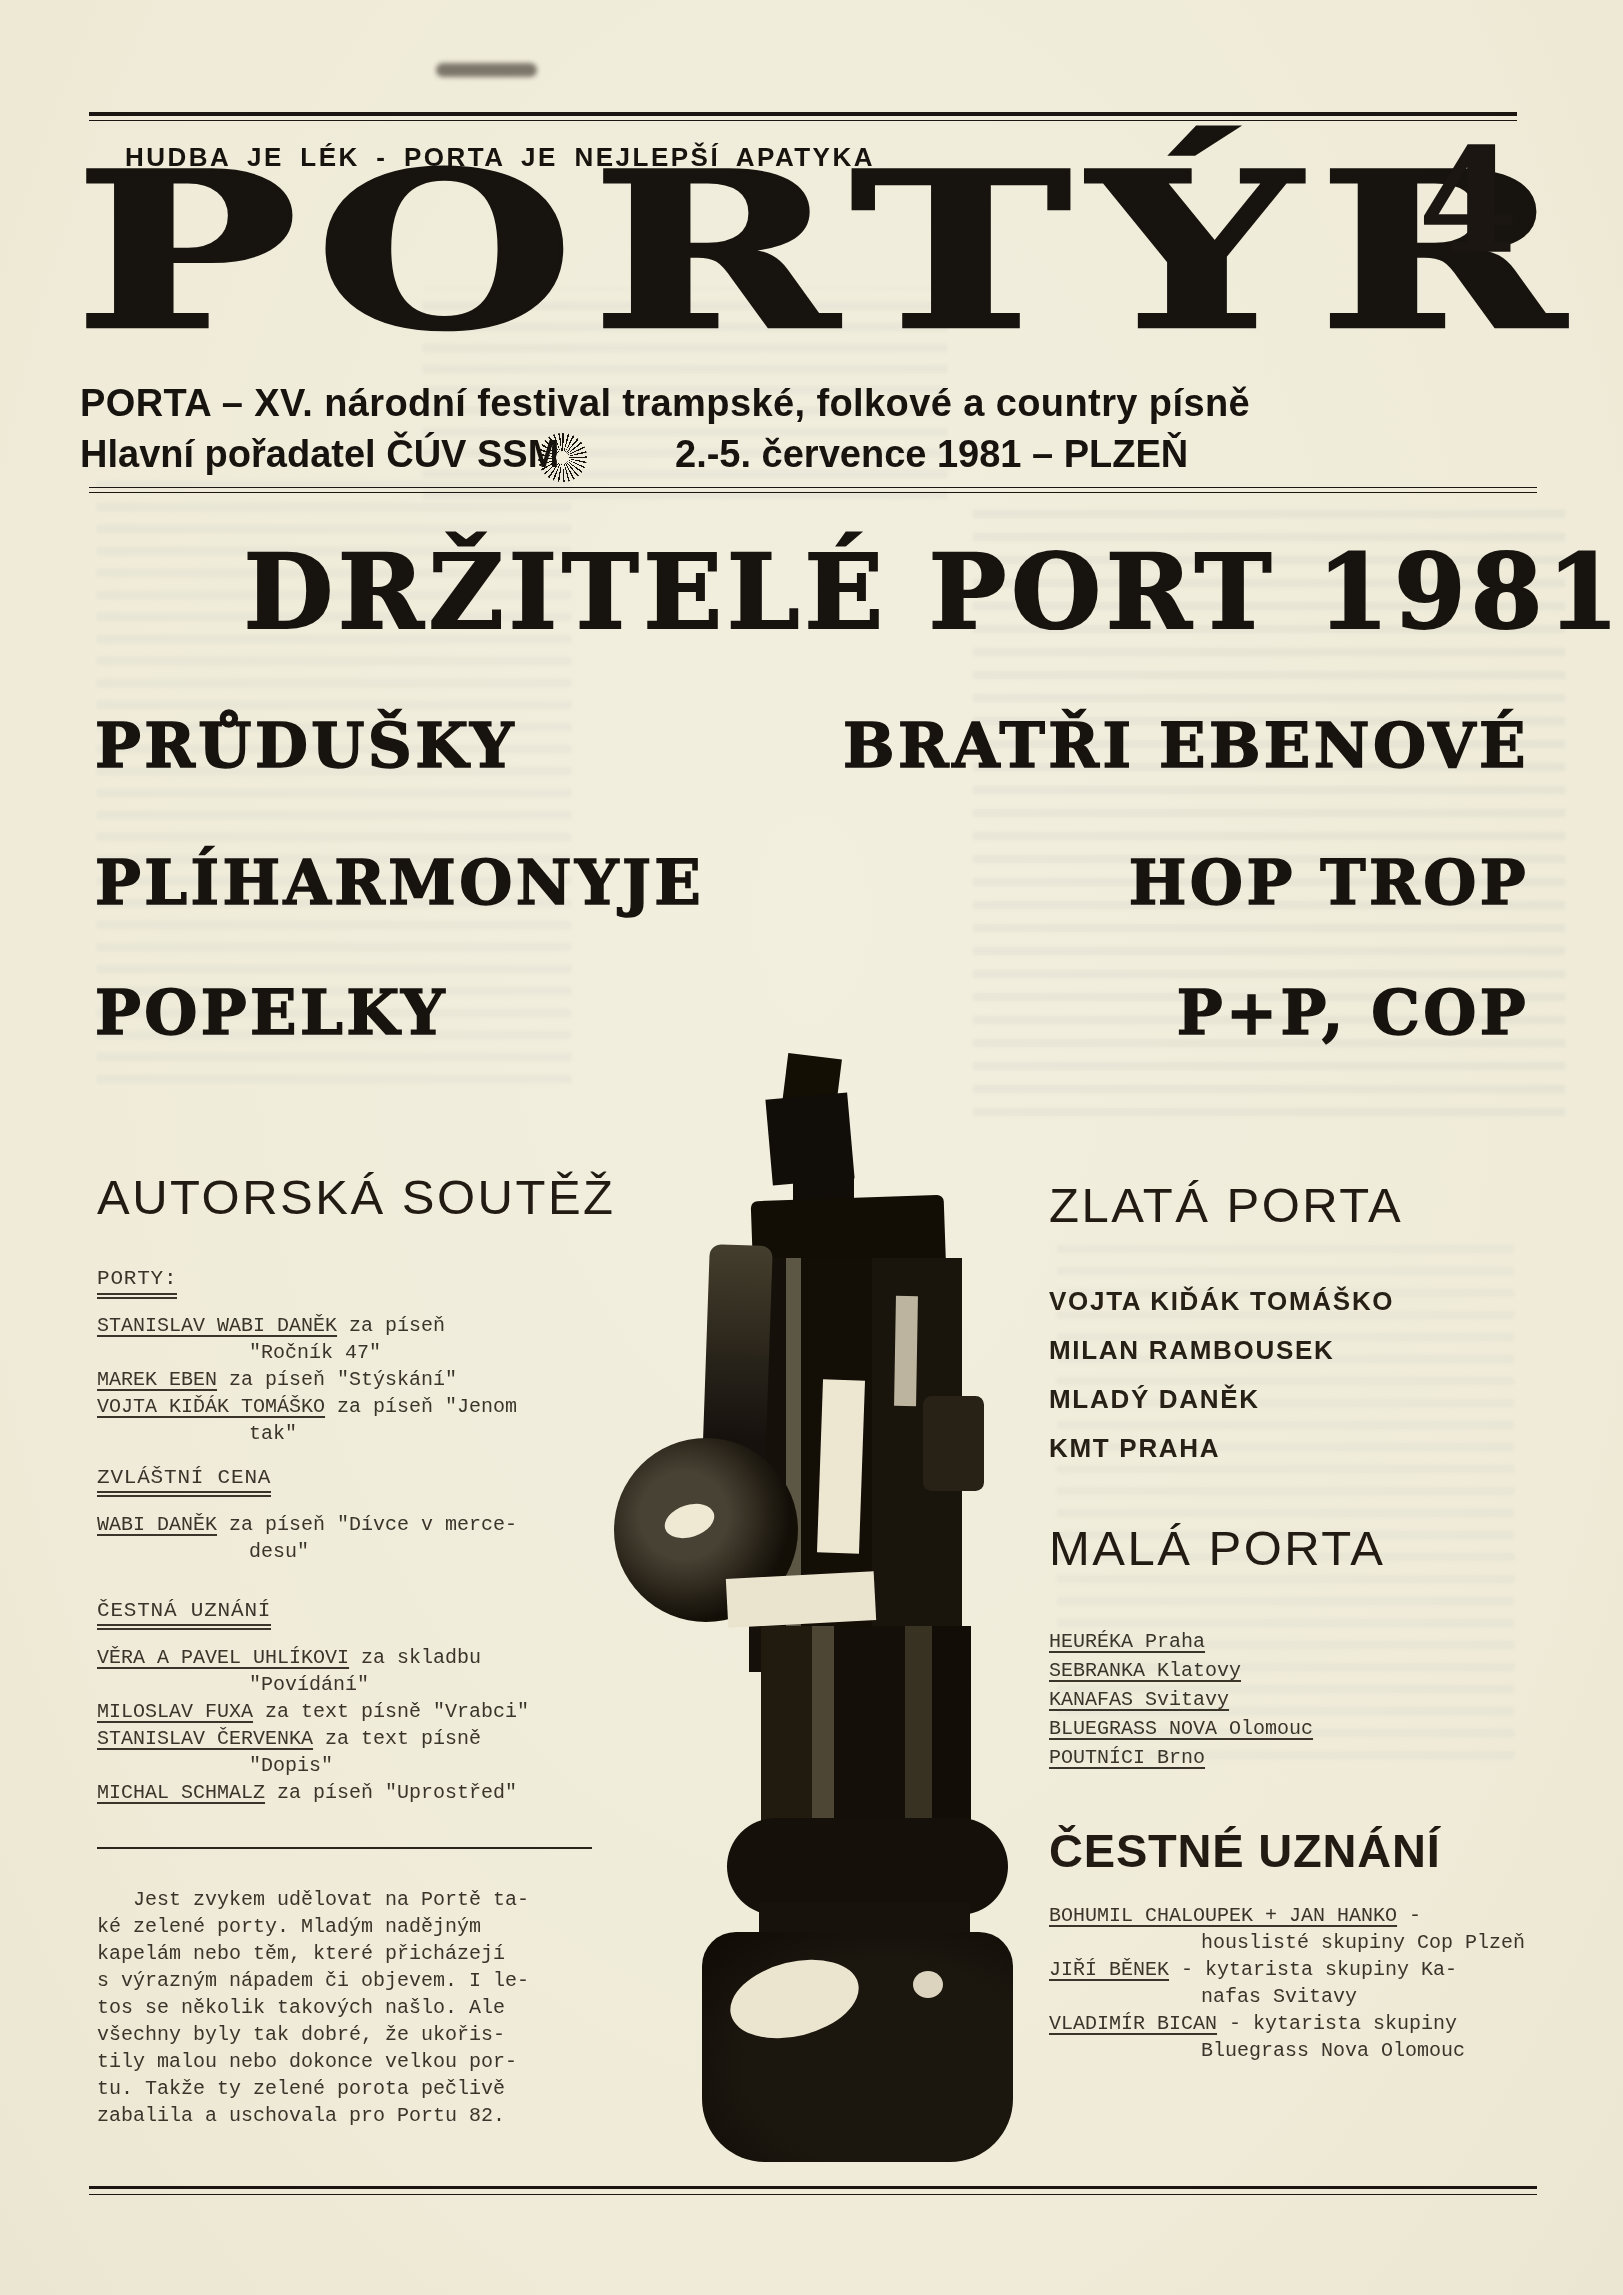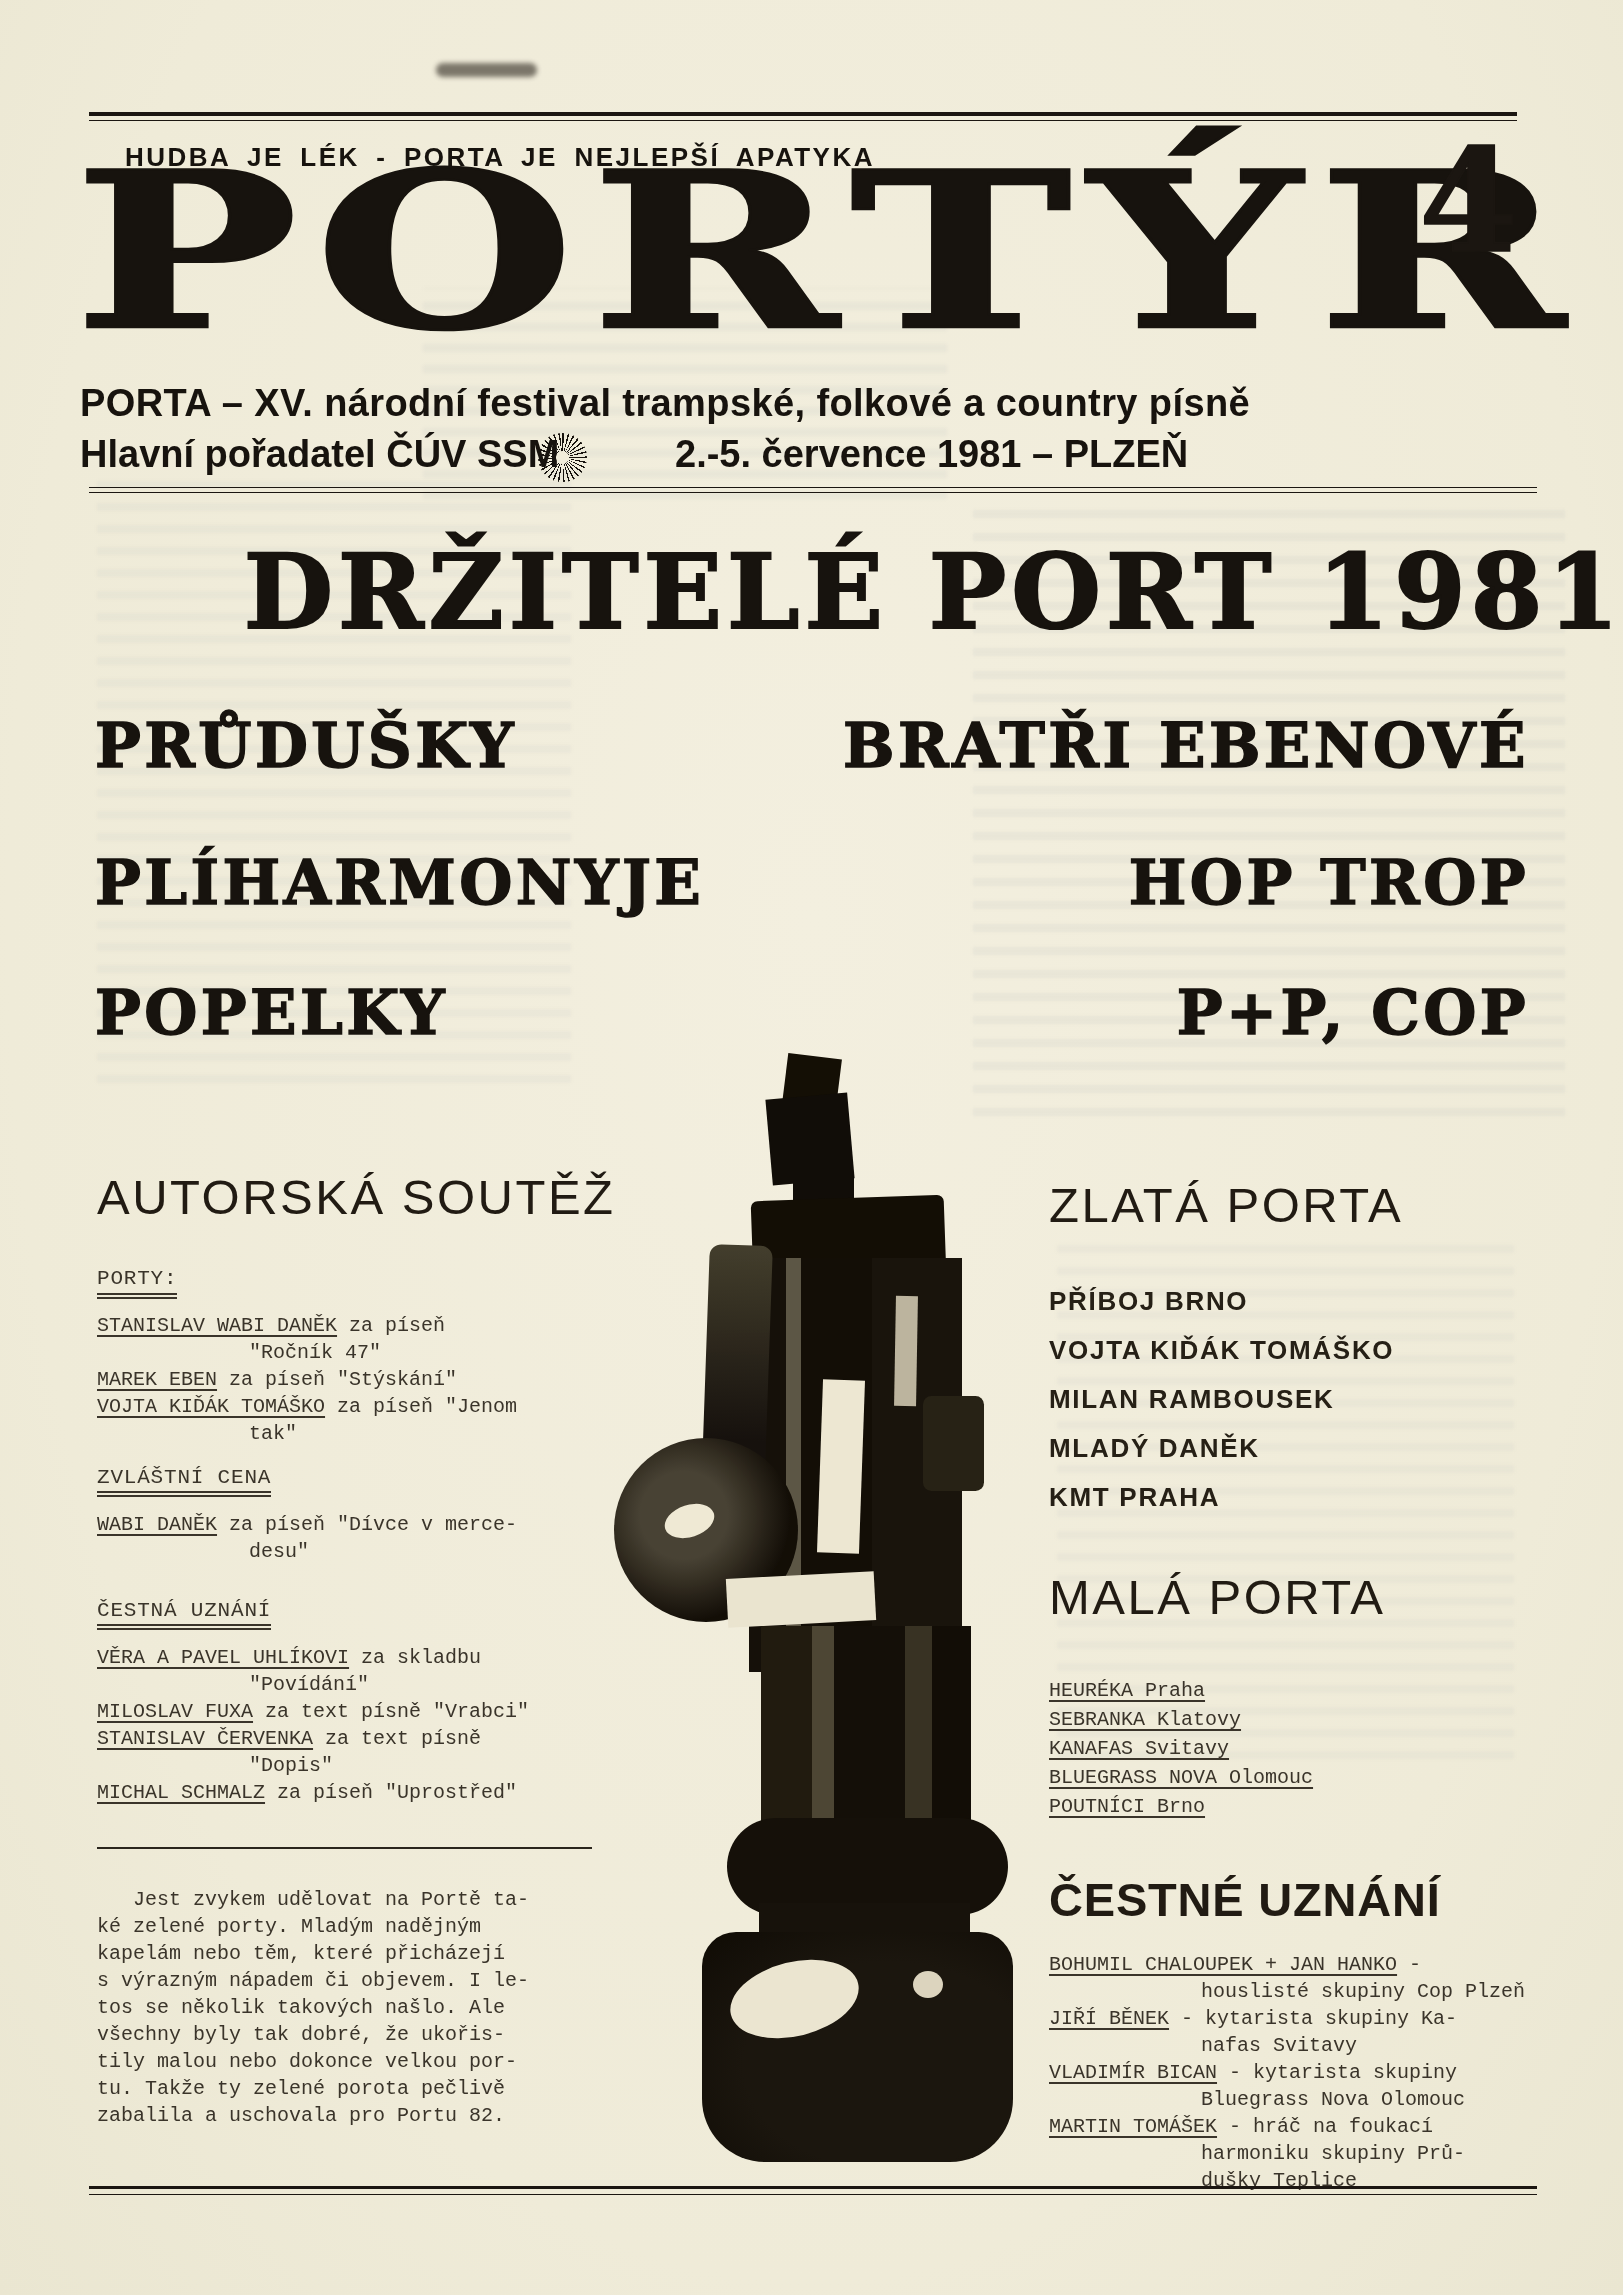--- a/index.html
+++ b/index.html
@@ -212,21 +212,20 @@
 tos se několik takových našlo. Ale
 všechny byly tak dobré, že ukořis-
 tily malou nebo dokonce velkou por-
 tu. Takže ty zelené porota pečlivě
 zabalila a uschovala pro Portu 82.</div>
   </div>
 
   <div class="col-right">
     <h2>ZLATÁ PORTA</h2>
     <div class="hand-list">
-      <div class="hand-item">PŘÍBOJ BRNO</div>
       <div class="hand-item">VOJTA KIĎÁK TOMÁŠKO</div>
       <div class="hand-item">MILAN RAMBOUSEK</div>
       <div class="hand-item">MLADÝ DANĚK</div>
       <div class="hand-item">KMT PRAHA</div>
     </div>
 
     <h2 class="h-mala">MALÁ PORTA</h2>
     <div class="mono-list">
       <div class="t-item">HEURÉKA Praha</div>
       <div class="t-item">SEBRANKA Klatovy</div>
@@ -242,23 +241,18 @@
         <div class="t-cont">houslisté skupiny Cop Plzeň</div>
       </div>
       <div class="t-entry">
         <div class="t-line"><span class="t-name">JIŘÍ BĚNEK</span><span> - kytarista skupiny Ka-</span></div>
         <div class="t-cont">nafas Svitavy</div>
       </div>
       <div class="t-entry">
         <div class="t-line"><span class="t-name">VLADIMÍR BICAN</span><span> - kytarista skupiny</span></div>
         <div class="t-cont">Bluegrass Nova Olomouc</div>
       </div>
-      <div class="t-entry">
-        <div class="t-line"><span class="t-name">MARTIN TOMÁŠEK</span><span> - hráč na foukací</span></div>
-        <div class="t-cont">harmoniku skupiny Prů-</div>
-        <div class="t-cont">dušky Teplice</div>
-      </div>
     </div>
   </div>
 
   <div class="botrule" style="left:89px;top:2186px;width:1448px;"></div>
 </div>
 
 
 </body></html>

